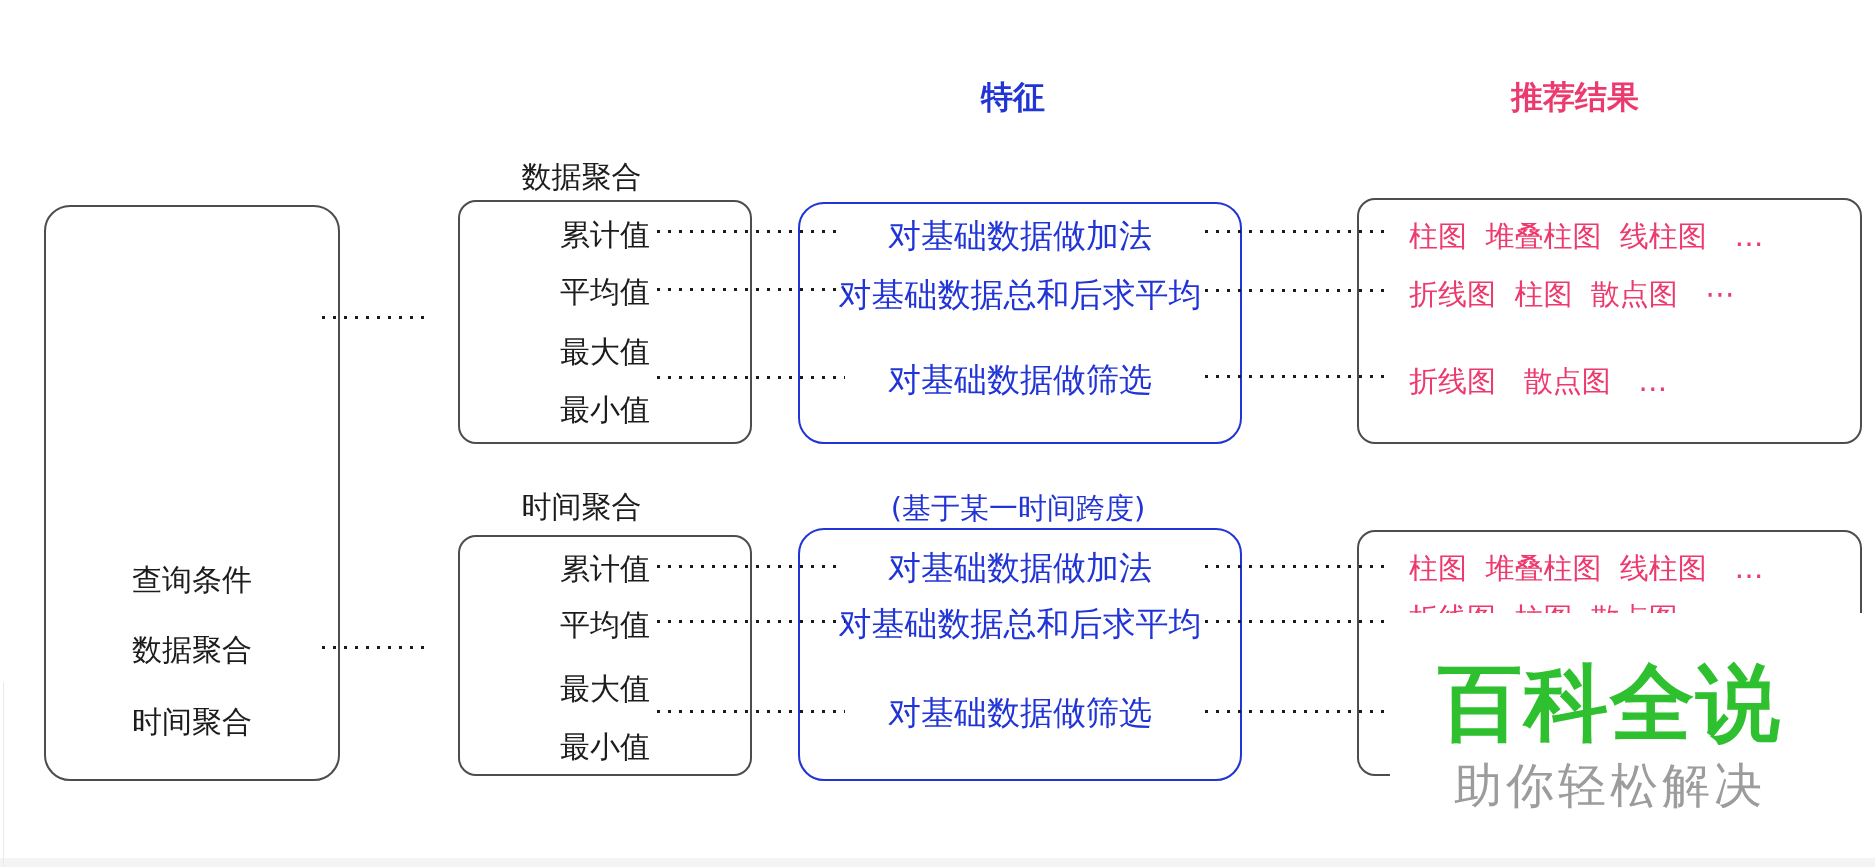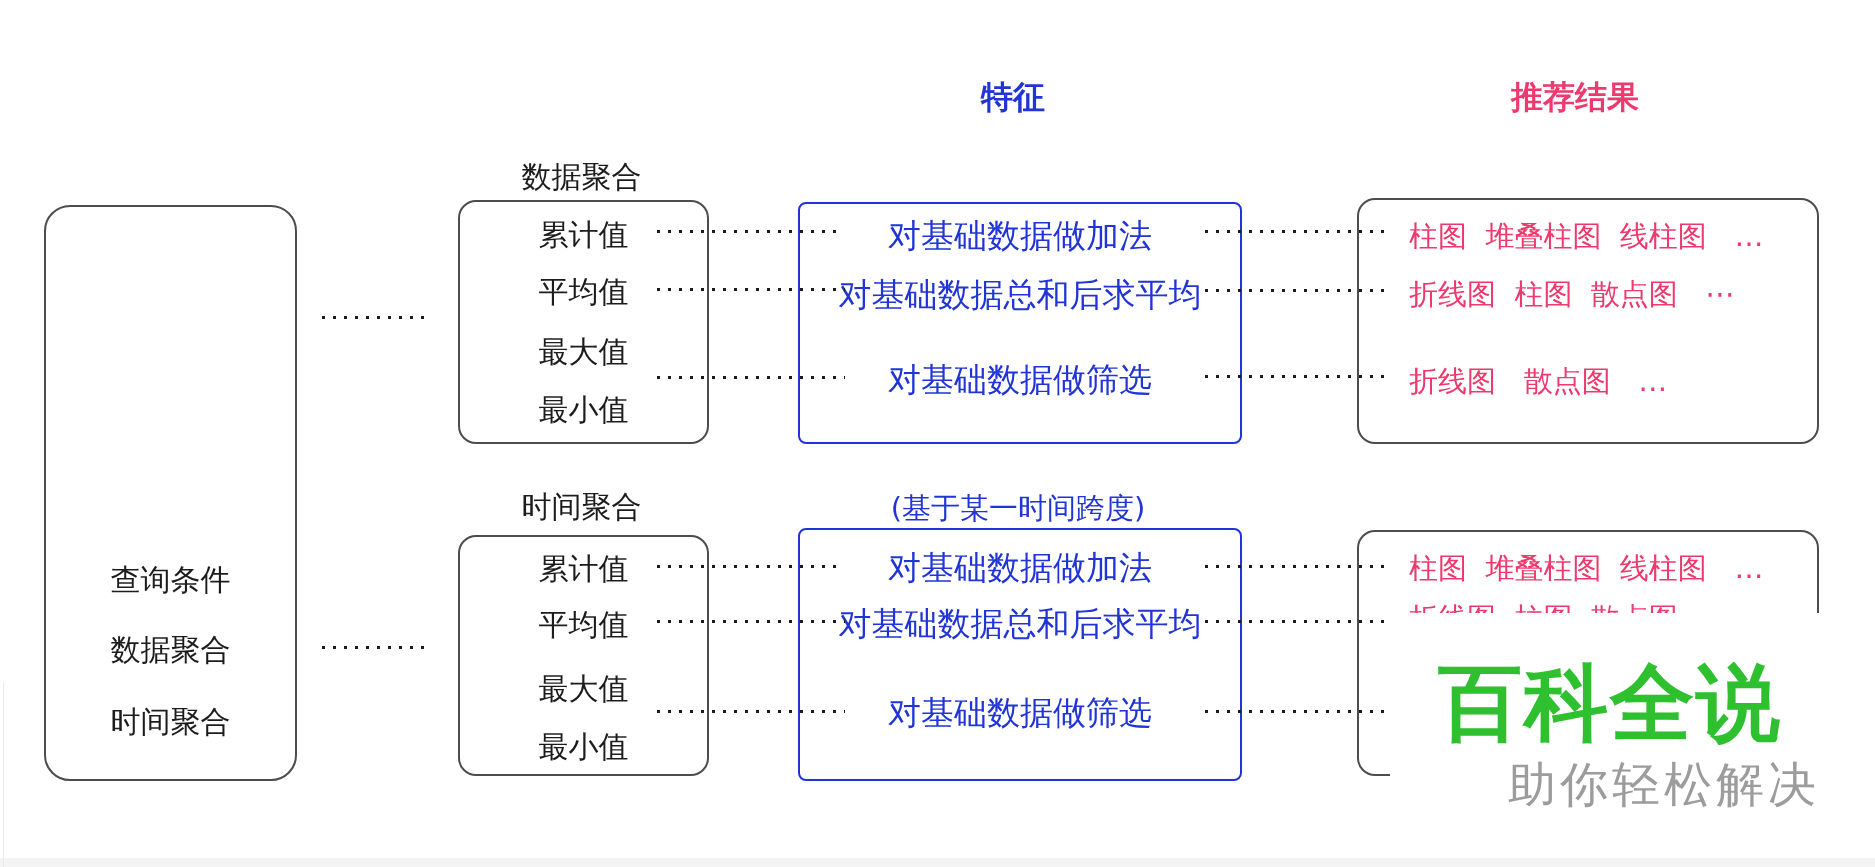--- a/index.html
+++ b/index.html
@@ -2,38 +2,38 @@
 <html><head>
 <meta charset="utf-8">
 <style>
   html,body{margin:0;padding:0;background:#ffffff;}
   .canvas{
     position:relative;width:1875px;height:867px;overflow:hidden;background:#ffffff;
     font-family:"DejaVu Sans","Liberation Sans",sans-serif;color:#1c1c1c;
   }
   .abs{position:absolute;}
   .ctr{text-align:center;}
-  .box{position:absolute;border:2px solid #4d4d4d;border-radius:18px;background:transparent;}
-  .bluebox{position:absolute;border:2px solid #2134d6;border-radius:8px;background:transparent;}
+  .box{position:absolute;border:2px solid #4d4d4d;border-radius:18px;background:transparent;padding-left:43px;}
+  .bluebox{position:absolute;border:2px solid #2134d6;border-radius:26px;background:transparent;}
   .item{position:absolute;font-size:30px;line-height:34px;width:100%;left:0;text-align:center;white-space:pre;}
   .blue{color:#2134d6;}
   .pink{color:#ed3a6e;}
   .bluefeat{position:absolute;font-size:33px;line-height:36px;width:100%;left:0;text-align:center;color:#2134d6;white-space:pre;}
   .pinkrow{position:absolute;font-size:29px;line-height:32px;left:50px;color:#ed3a6e;white-space:pre;}
   .dots{
     position:absolute;height:3px;
     background-image:radial-gradient(circle 1.6px at 1.6px 1.5px,#1b1b1b 95%,transparent 100%);
     background-size:11px 3px;background-repeat:repeat-x;
   }
   .grouptitle{position:absolute;font-size:32px;font-weight:bold;}
   .boxheader{position:absolute;font-size:30px;text-align:center;}
   .note{position:absolute;font-size:29px;text-align:center;color:#2134d6;width:440px;}
   .wm-panel{position:absolute;left:1390px;top:613px;width:485px;height:246px;background:#ffffff;}
   .wm-brand{position:absolute;left:1400px;top:658px;width:420px;text-align:center;font-size:84px;line-height:90px;font-weight:bold;color:#2fc030;letter-spacing:2px;}
-  .wm-tag{position:absolute;left:1400px;top:758px;width:420px;text-align:right;font-size:48px;line-height:54px;color:#9c9c9c;letter-spacing:4px;font-family:Liberation Serif, serif;}
+  .wm-tag{position:absolute;left:1400px;top:758px;width:420px;text-align:center;font-size:48px;line-height:54px;color:#9c9c9c;letter-spacing:4px;}
   .bottom-strip{position:absolute;left:0;top:858px;width:1875px;height:9px;background:#f4f4f4;}
   .edge-line{position:absolute;left:3px;top:682px;width:1px;height:185px;background:#e9e9e9;}
 </style>
 </head>
 <body>
 
 <div class="canvas">
 
   <div class="grouptitle blue ctr abs" style="left:913px;top:76px;width:200px;">特征</div>
   <div class="grouptitle pink ctr abs" style="left:1455px;top:76px;width:240px;">推荐结果</div>

